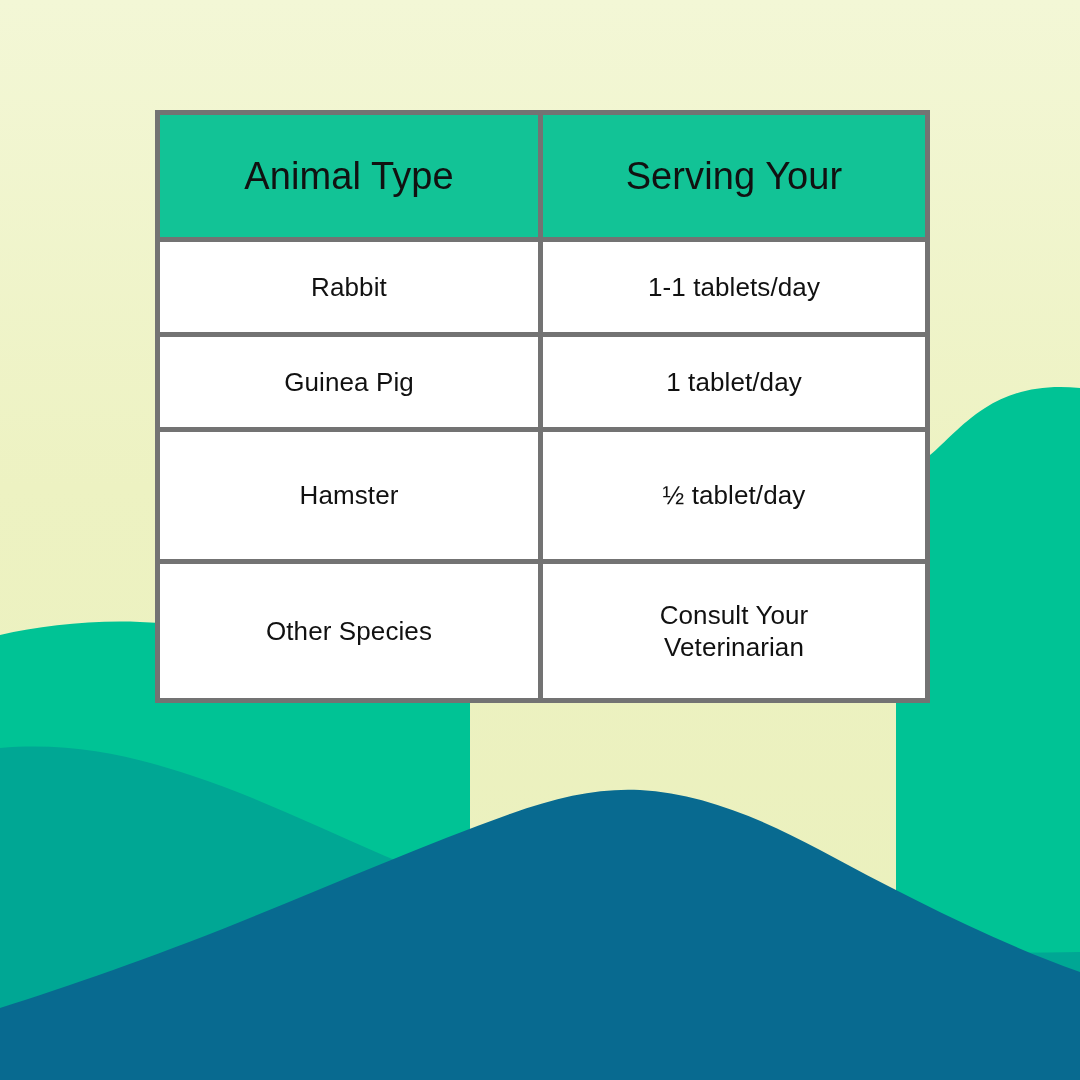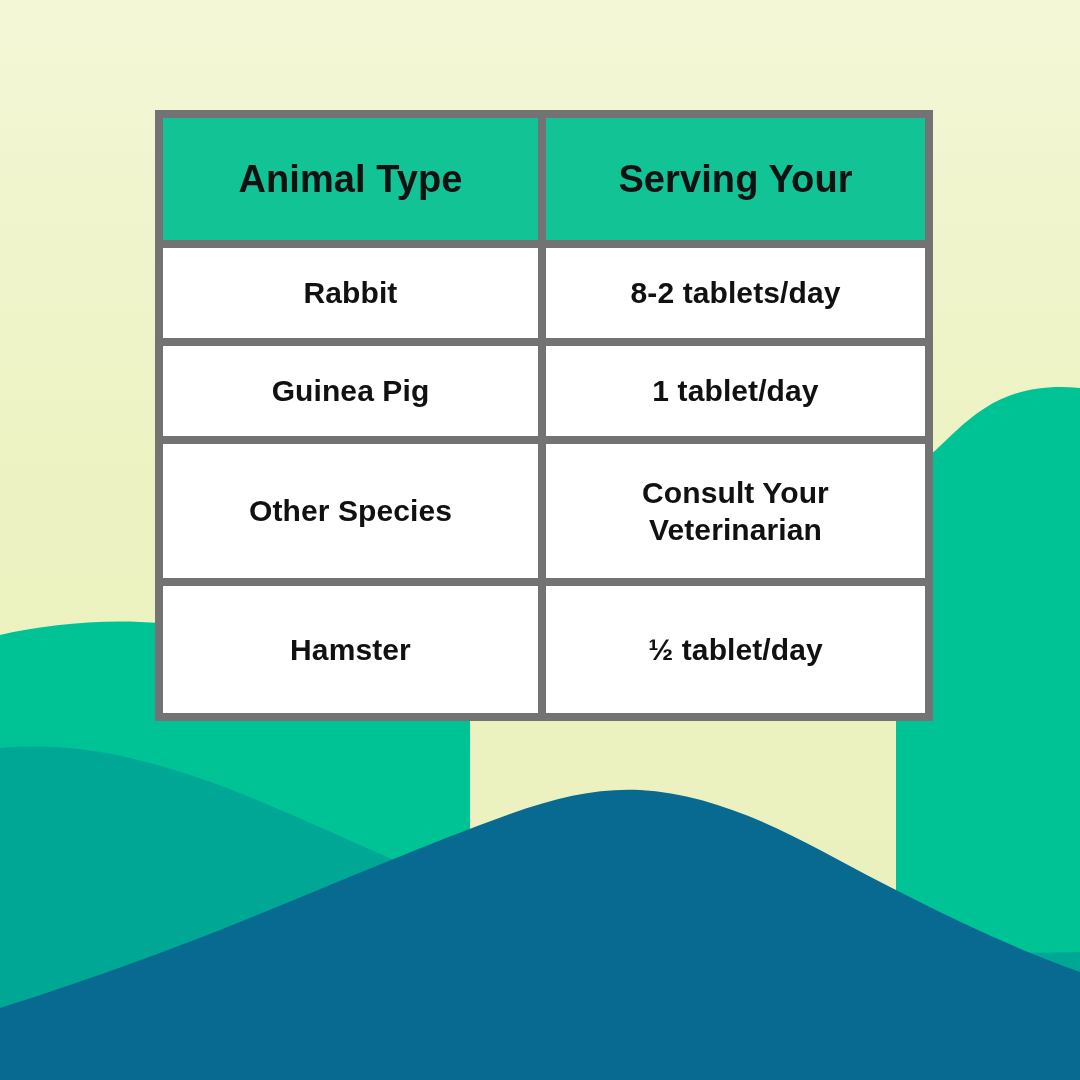--- a/index.html
+++ b/index.html
@@ -41,39 +41,39 @@
   table.spec {
     border-collapse: collapse;
     width: 770px;
     table-layout: fixed;
     background: #ffffff;
     box-shadow: 0 0 0 0 transparent;
   }
 
   table.spec th,
   table.spec td {
-    border: 8px solid #737373;
+    border: 5px solid #737373;
     text-align: center;
     vertical-align: middle;
     color: #111111;
-    font-weight: 700;
+    font-weight: 400;
     letter-spacing: 0.1px;
     padding: 10px 14px;
   }
 
   table.spec thead th {
     background: #12C396;
     font-size: 38px;
     height: 102px;
     line-height: 1.12;
   }
 
   table.spec tbody td {
     background: #ffffff;
-    font-size: 30px;
+    font-size: 26px;
     line-height: 1.25;
   }
 
   
   tr[data-row="0"] td { height: 70px; }
   tr[data-row="1"] td { height: 70px; }
   tr[data-row="2"] td { height: 104px; }
   tr[data-row="3"] td { height: 107px; }
   tr[data-row="4"] td { height: 114px; }
 
@@ -135,45 +135,45 @@
             <span class="cell-text">Serving Your</span>
           </th>
         </tr>
       </thead>
       <tbody>
         <tr data-row="0">
           <td>
             <span class="cell-text">Rabbit</span>
           </td>
           <td>
-            <span class="cell-text">8-2 tablets/day</span>
+            <span class="cell-text">1-1 tablets/day</span>
           </td>
         </tr>
         <tr data-row="1">
           <td>
             <span class="cell-text">Guinea Pig</span>
           </td>
           <td>
             <span class="cell-text">1 tablet/day</span>
+          </td>
+        </tr>
+        <tr data-row="3">
+          <td>
+            <span class="cell-text">Hamster</span>
+          </td>
+          <td>
+            <span class="cell-text">½ tablet/day</span>
           </td>
         </tr>
         <tr data-row="4">
           <td>
             <span class="cell-text">Other Species</span>
           </td>
           <td>
             <span class="cell-text">Consult Your
 Veterinarian</span>
           </td>
         </tr>
-        <tr data-row="3">
-          <td>
-            <span class="cell-text">Hamster</span>
-          </td>
-          <td>
-            <span class="cell-text">½ tablet/day</span>
-          </td>
-        </tr>
       </tbody>
     </table>
   </div>
 
 </div>
 
 </body></html>

